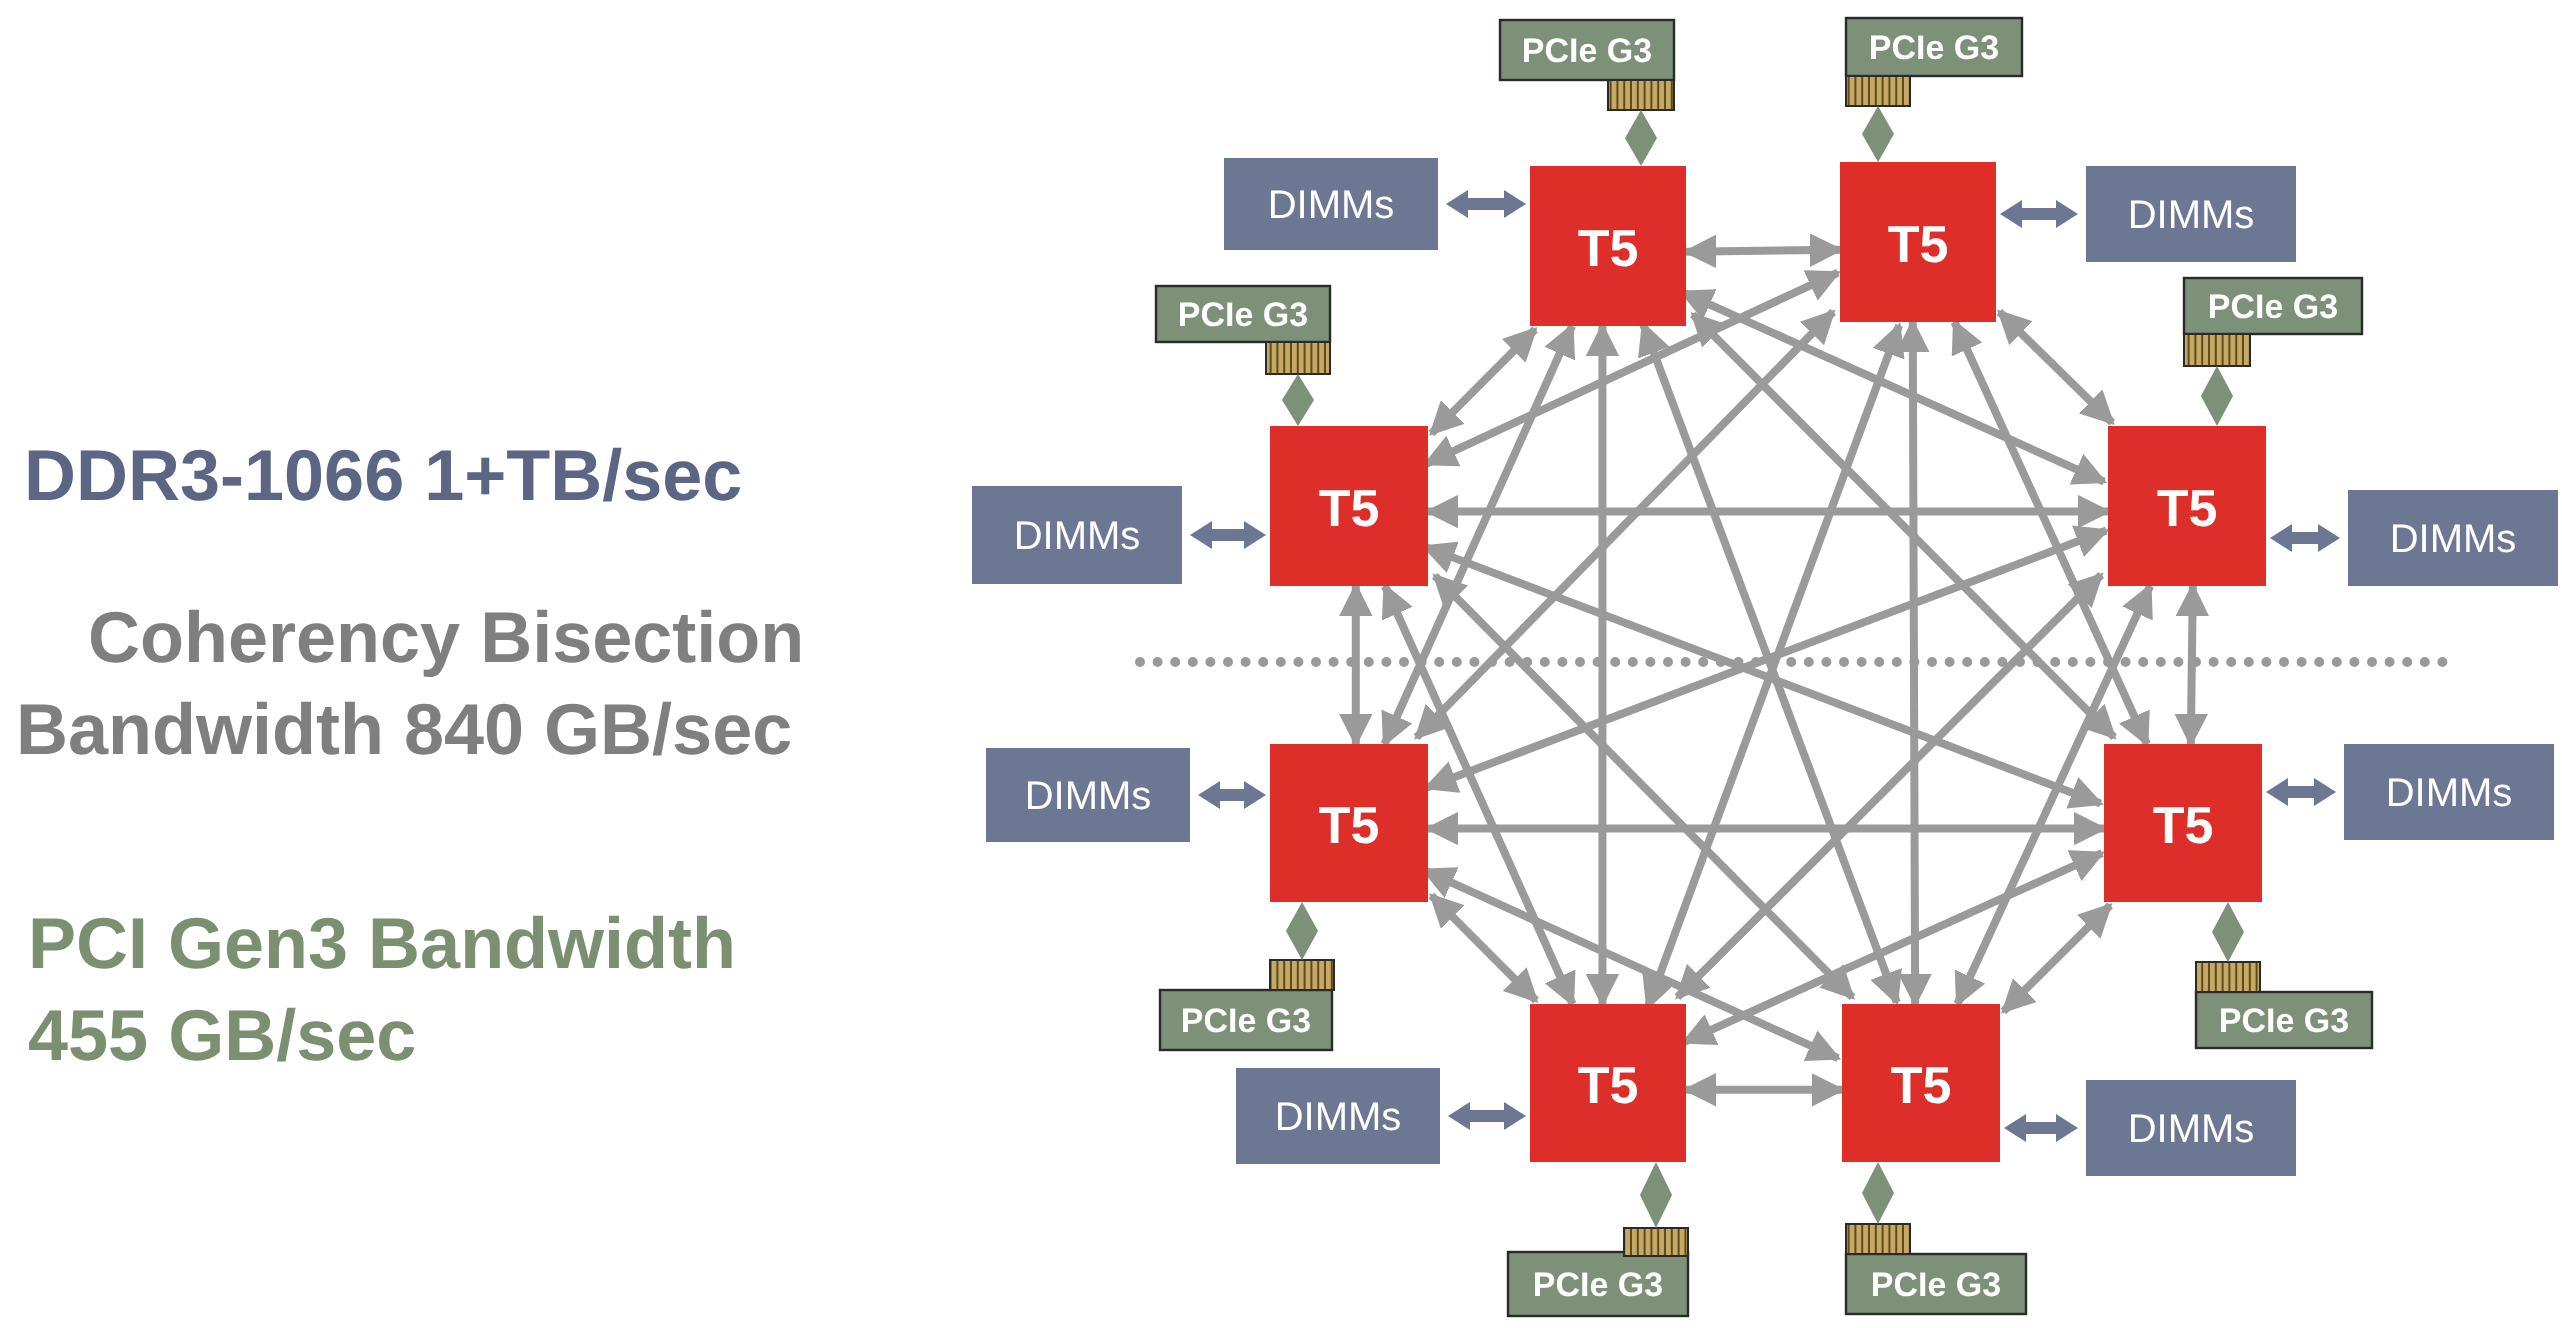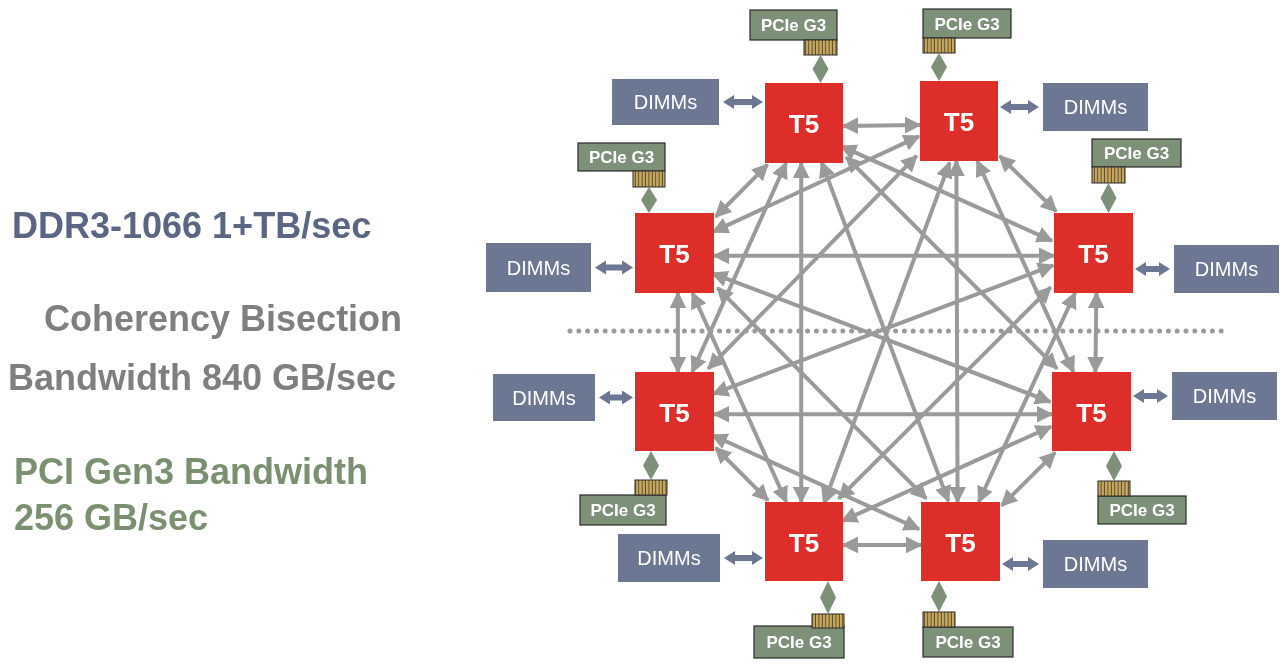--- a/index.html
+++ b/index.html
@@ -6,25 +6,25 @@
   body { width:1281px; height:664px; position:relative; overflow:hidden; font-family:"Liberation Sans", sans-serif; }
   .stat { position:absolute; font-weight:bold; font-size:36px; line-height:44px; white-space:nowrap; }
   #diagram { position:absolute; left:0; top:0; width:1281px; height:664px; }
   .node-text { font-family:"Liberation Sans", sans-serif; font-weight:bold; fill:#ffffff; font-size:26px; }
   .dimm-text { font-family:"Liberation Sans", sans-serif; fill:#ffffff; font-size:20px; }
   .pcie-text { font-family:"Liberation Sans", sans-serif; font-weight:bold; fill:#ffffff; font-size:17px; }
 </style>
 </head>
 <body>
 
-<div class="stat" style="left: 12px; top: 204px; color: rgb(91, 102, 133);" id="s-mem">DDR3-1066 1+TB/sec</div>
+<div class="stat" style="left: 12px; top: 216px; color: rgb(91, 102, 133);" id="s-mem">DDR3-1066 1+TB/sec</div>
 <div class="stat" style="left: 8px; top: 297px; color: rgb(127, 127, 127); margin-left: 36px;" id="s-coh1">Coherency Bisection</div>
-<div class="stat" style="left: 8px; top: 343px; color: rgb(127, 127, 127); margin-top: 13px;" id="s-coh2">Bandwidth 840 GB/sec</div>
+<div class="stat" style="left: 8px; top: 343px; color: rgb(127, 127, 127);" id="s-coh2">Bandwidth 840 GB/sec</div>
 <div class="stat" style="left: 14px; top: 450px; color: rgb(122, 144, 112); text-align: right;" id="s-pci1">PCI Gen3 Bandwidth</div>
-<div class="stat" style="left: 14px; top: 496px; color: rgb(122, 144, 112);" id="s-pci2">256 GB/sec</div>
+<div class="stat" style="left: 14px; top: 496px; color: rgb(122, 144, 112);" id="s-pci2">455 GB/sec</div>
 
 <svg id="diagram" xmlns="http://www.w3.org/2000/svg" width="1281" height="664" viewBox="0 0 1281 664">
   <defs>
     <marker id="arrowGray" viewBox="0 0 10 10" refX="9" refY="5" markerWidth="4.2" markerHeight="4.2" orient="auto-start-reverse">
       <path d="M0,0 L10,5 L0,10 Z" fill="#9a9a9a"></path>
     </marker>
     <pattern id="pins" width="3.4" height="10" patternUnits="userSpaceOnUse">
       <rect width="3.4" height="10" fill="#c7a964"></rect>
       <rect x="2.4" width="1" height="10" fill="#5a4a20"></rect>
     </pattern>

